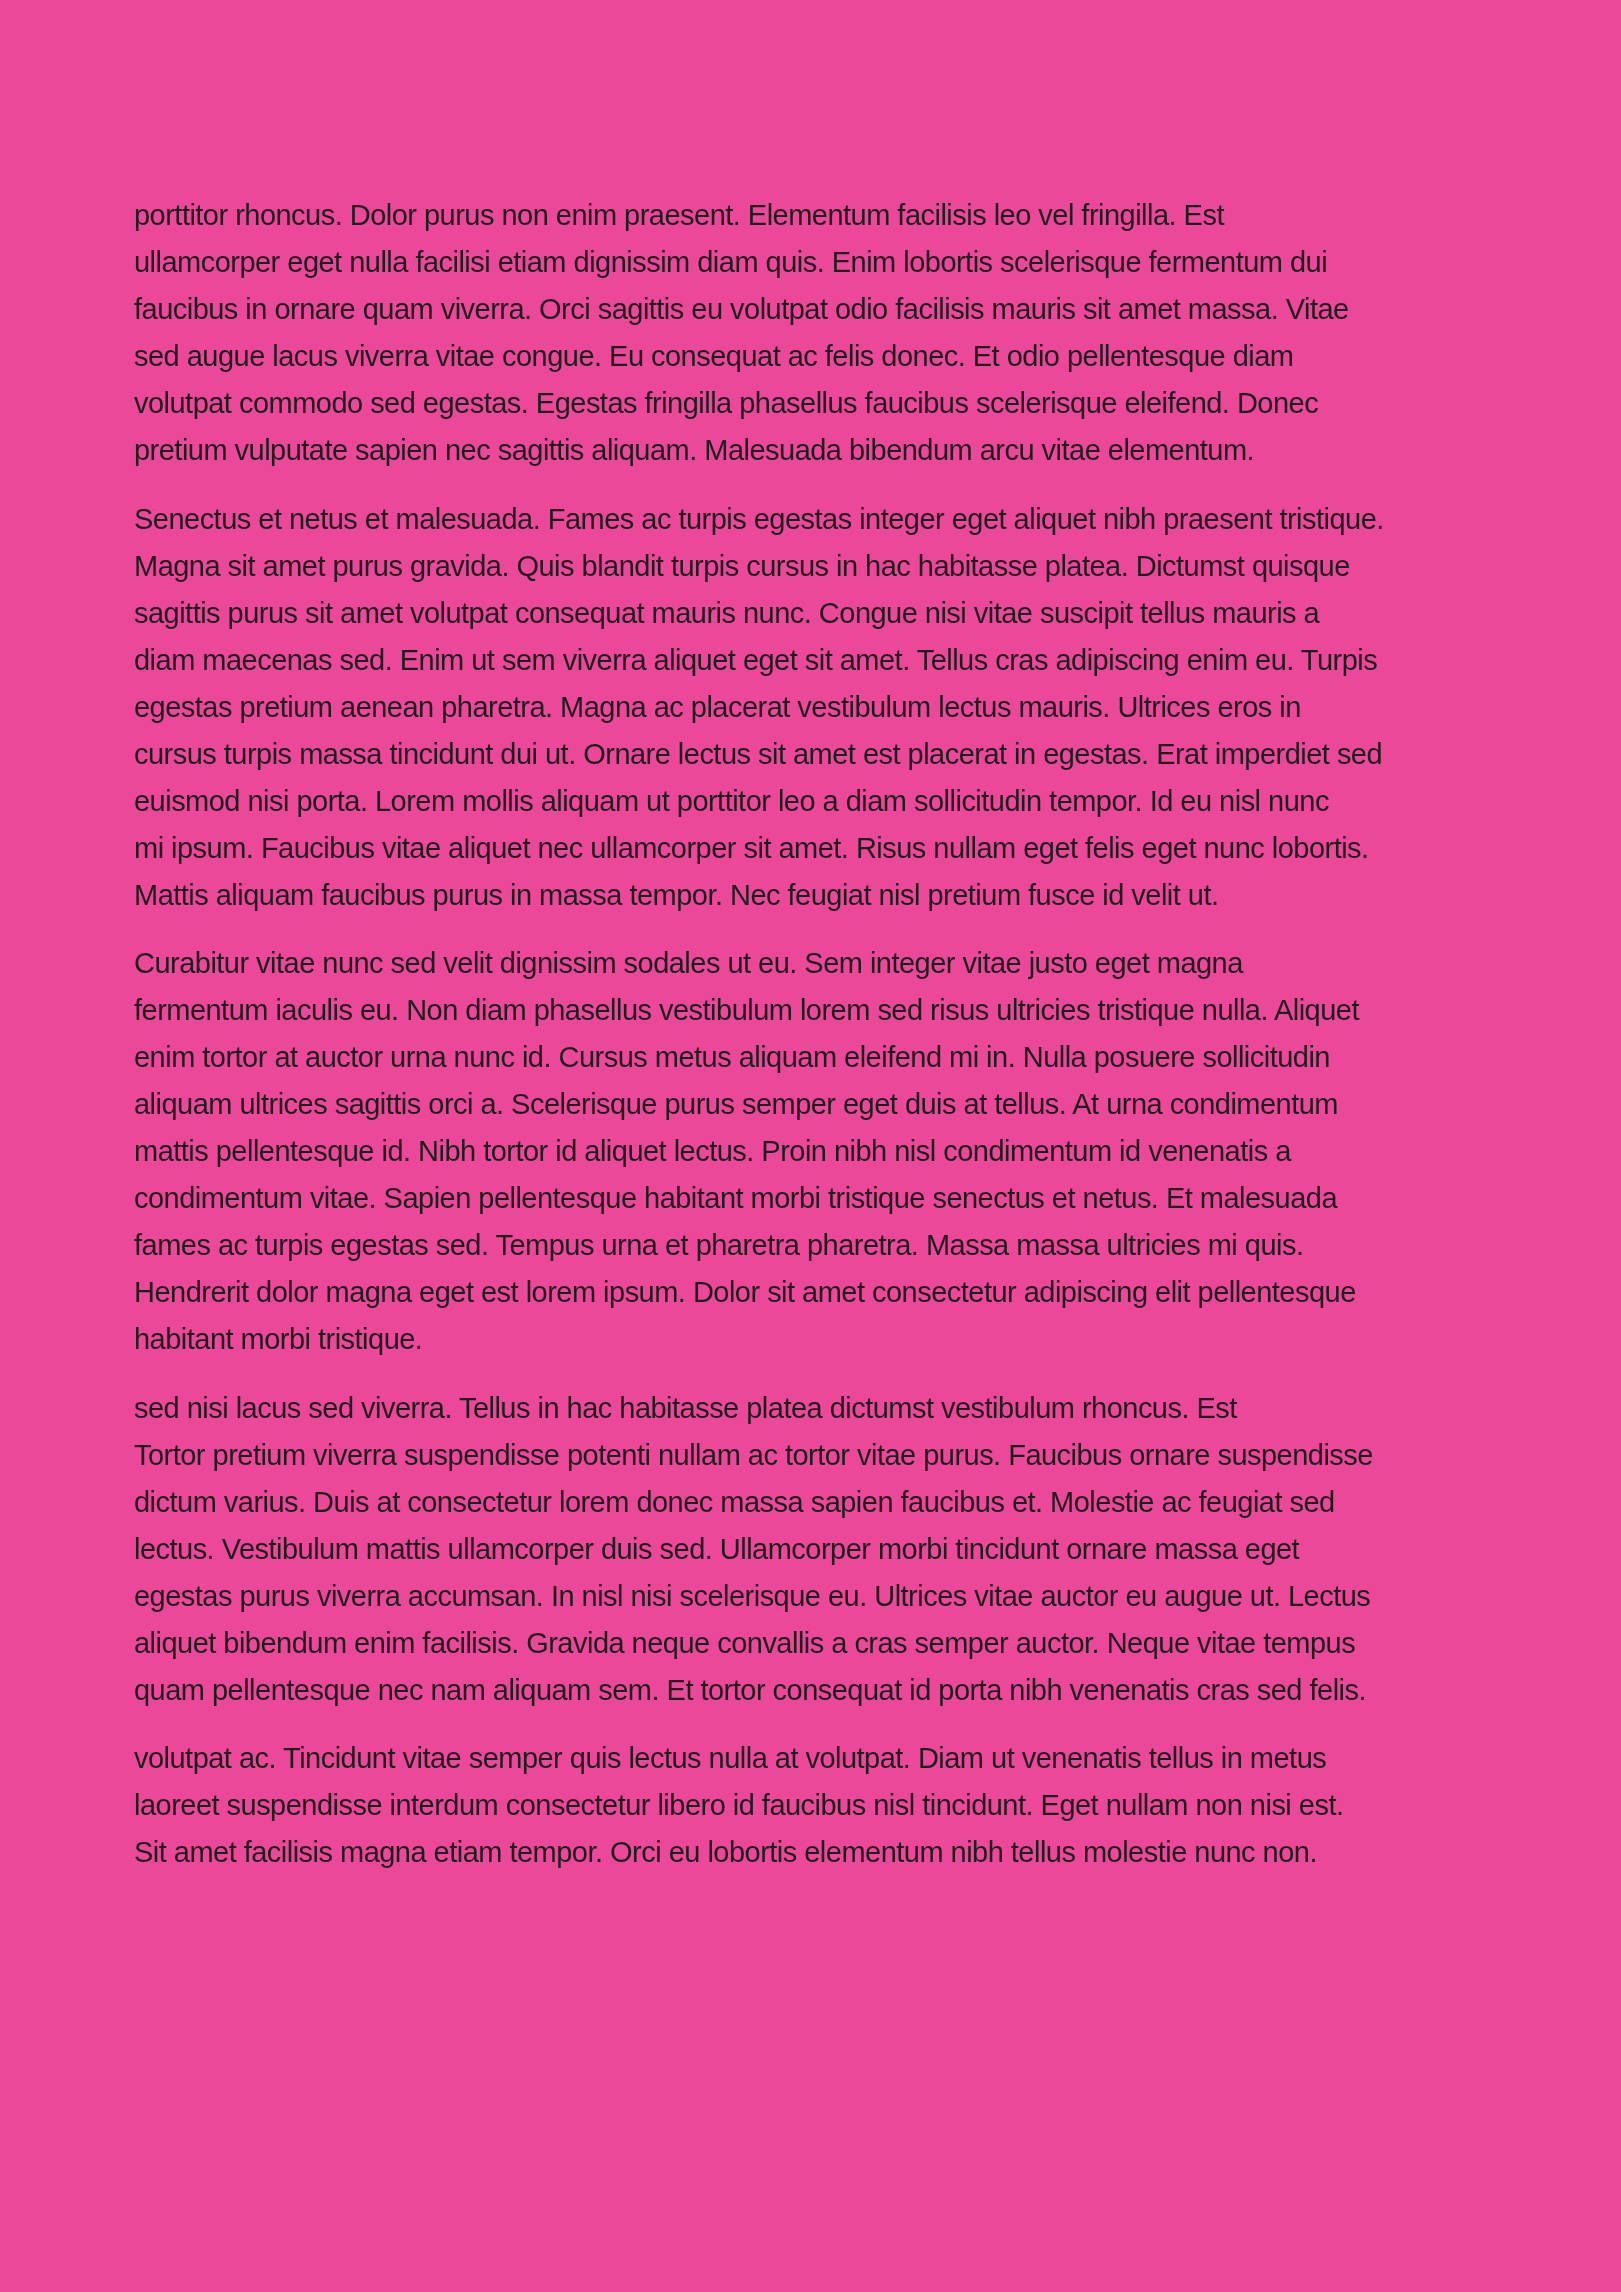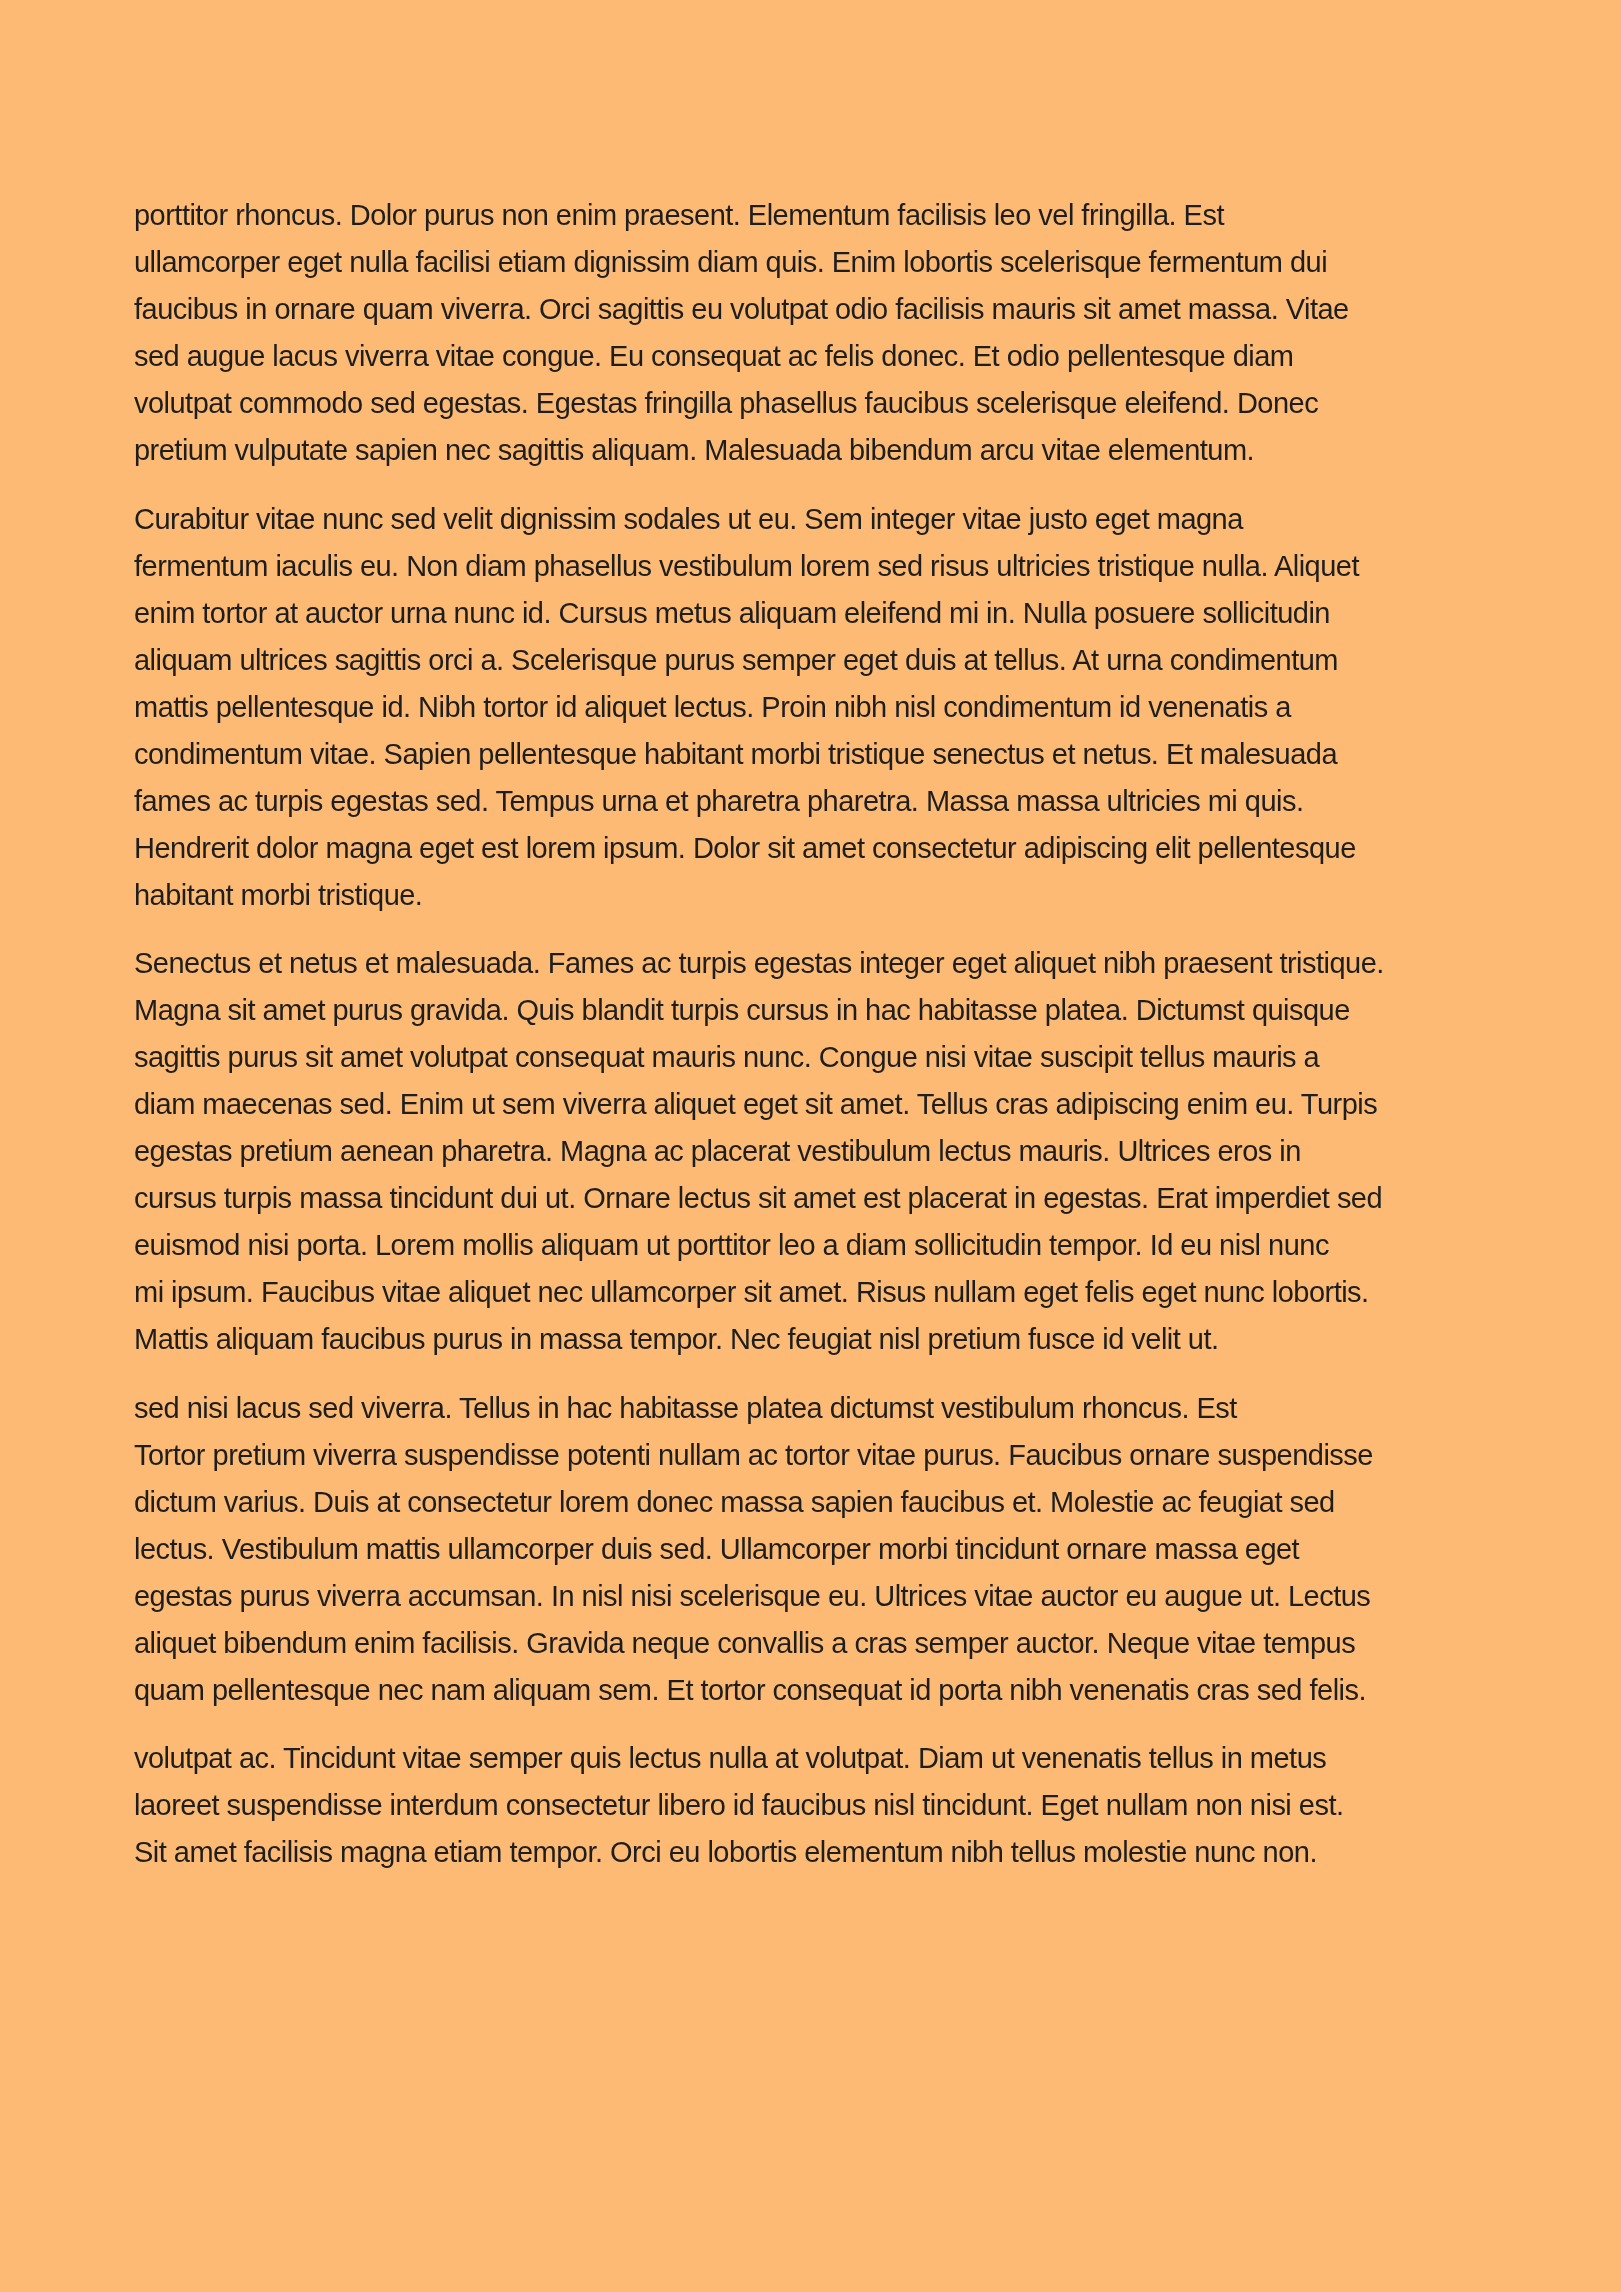--- a/index.html
+++ b/index.html
@@ -4,21 +4,21 @@
 <style>
   html, body {
     margin: 0;
     padding: 0;
     background: #ffffff;
   }
   .page {
     position: relative;
     width: 1621px;
     height: 2293px;
-    background: #fdba74;
+    background: #ec4899;
     overflow: hidden;
   }
   .text-body {
     position: absolute;
     left: 134px;
     top: 192px;
     width: 1411px;
     color: #1e1e1e;
     font-family: "Liberation Sans", sans-serif;
     font-size: 29px;
@@ -42,40 +42,40 @@
   <div class="text-body" id="text-body" style="color: rgb(30, 30, 30);">
       <div class="paragraph">
         <span class="text-line">porttitor rhoncus. Dolor purus non enim praesent. Elementum facilisis leo vel fringilla. Est</span>
         <span class="text-line">ullamcorper eget nulla facilisi etiam dignissim diam quis. Enim lobortis scelerisque fermentum dui</span>
         <span class="text-line">faucibus in ornare quam viverra. Orci sagittis eu volutpat odio facilisis mauris sit amet massa. Vitae</span>
         <span class="text-line">sed augue lacus viverra vitae congue. Eu consequat ac felis donec. Et odio pellentesque diam</span>
         <span class="text-line">volutpat commodo sed egestas. Egestas fringilla phasellus faucibus scelerisque eleifend. Donec</span>
         <span class="text-line">pretium vulputate sapien nec sagittis aliquam. Malesuada bibendum arcu vitae elementum.</span>
       </div>
       <div class="paragraph">
+        <span class="text-line">Senectus et netus et malesuada. Fames ac turpis egestas integer eget aliquet nibh praesent tristique.</span>
+        <span class="text-line">Magna sit amet purus gravida. Quis blandit turpis cursus in hac habitasse platea. Dictumst quisque</span>
+        <span class="text-line">sagittis purus sit amet volutpat consequat mauris nunc. Congue nisi vitae suscipit tellus mauris a</span>
+        <span class="text-line">diam maecenas sed. Enim ut sem viverra aliquet eget sit amet. Tellus cras adipiscing enim eu. Turpis</span>
+        <span class="text-line">egestas pretium aenean pharetra. Magna ac placerat vestibulum lectus mauris. Ultrices eros in</span>
+        <span class="text-line">cursus turpis massa tincidunt dui ut. Ornare lectus sit amet est placerat in egestas. Erat imperdiet sed</span>
+        <span class="text-line">euismod nisi porta. Lorem mollis aliquam ut porttitor leo a diam sollicitudin tempor. Id eu nisl nunc</span>
+        <span class="text-line">mi ipsum. Faucibus vitae aliquet nec ullamcorper sit amet. Risus nullam eget felis eget nunc lobortis.</span>
+        <span class="text-line">Mattis aliquam faucibus purus in massa tempor. Nec feugiat nisl pretium fusce id velit ut.</span>
+      </div>
+      <div class="paragraph">
         <span class="text-line">Curabitur vitae nunc sed velit dignissim sodales ut eu. Sem integer vitae justo eget magna</span>
         <span class="text-line">fermentum iaculis eu. Non diam phasellus vestibulum lorem sed risus ultricies tristique nulla. Aliquet</span>
         <span class="text-line">enim tortor at auctor urna nunc id. Cursus metus aliquam eleifend mi in. Nulla posuere sollicitudin</span>
         <span class="text-line">aliquam ultrices sagittis orci a. Scelerisque purus semper eget duis at tellus. At urna condimentum</span>
         <span class="text-line">mattis pellentesque id. Nibh tortor id aliquet lectus. Proin nibh nisl condimentum id venenatis a</span>
         <span class="text-line">condimentum vitae. Sapien pellentesque habitant morbi tristique senectus et netus. Et malesuada</span>
         <span class="text-line">fames ac turpis egestas sed. Tempus urna et pharetra pharetra. Massa massa ultricies mi quis.</span>
         <span class="text-line">Hendrerit dolor magna eget est lorem ipsum. Dolor sit amet consectetur adipiscing elit pellentesque</span>
         <span class="text-line">habitant morbi tristique.</span>
-      </div>
-      <div class="paragraph">
-        <span class="text-line">Senectus et netus et malesuada. Fames ac turpis egestas integer eget aliquet nibh praesent tristique.</span>
-        <span class="text-line">Magna sit amet purus gravida. Quis blandit turpis cursus in hac habitasse platea. Dictumst quisque</span>
-        <span class="text-line">sagittis purus sit amet volutpat consequat mauris nunc. Congue nisi vitae suscipit tellus mauris a</span>
-        <span class="text-line">diam maecenas sed. Enim ut sem viverra aliquet eget sit amet. Tellus cras adipiscing enim eu. Turpis</span>
-        <span class="text-line">egestas pretium aenean pharetra. Magna ac placerat vestibulum lectus mauris. Ultrices eros in</span>
-        <span class="text-line">cursus turpis massa tincidunt dui ut. Ornare lectus sit amet est placerat in egestas. Erat imperdiet sed</span>
-        <span class="text-line">euismod nisi porta. Lorem mollis aliquam ut porttitor leo a diam sollicitudin tempor. Id eu nisl nunc</span>
-        <span class="text-line">mi ipsum. Faucibus vitae aliquet nec ullamcorper sit amet. Risus nullam eget felis eget nunc lobortis.</span>
-        <span class="text-line">Mattis aliquam faucibus purus in massa tempor. Nec feugiat nisl pretium fusce id velit ut.</span>
       </div>
       <div class="paragraph">
         <span class="text-line">sed nisi lacus sed viverra. Tellus in hac habitasse platea dictumst vestibulum rhoncus. Est</span>
         <span class="text-line">Tortor pretium viverra suspendisse potenti nullam ac tortor vitae purus. Faucibus ornare suspendisse</span>
         <span class="text-line">dictum varius. Duis at consectetur lorem donec massa sapien faucibus et. Molestie ac feugiat sed</span>
         <span class="text-line">lectus. Vestibulum mattis ullamcorper duis sed. Ullamcorper morbi tincidunt ornare massa eget</span>
         <span class="text-line">egestas purus viverra accumsan. In nisl nisi scelerisque eu. Ultrices vitae auctor eu augue ut. Lectus</span>
         <span class="text-line">aliquet bibendum enim facilisis. Gravida neque convallis a cras semper auctor. Neque vitae tempus</span>
         <span class="text-line">quam pellentesque nec nam aliquam sem. Et tortor consequat id porta nibh venenatis cras sed felis.</span>
       </div>

